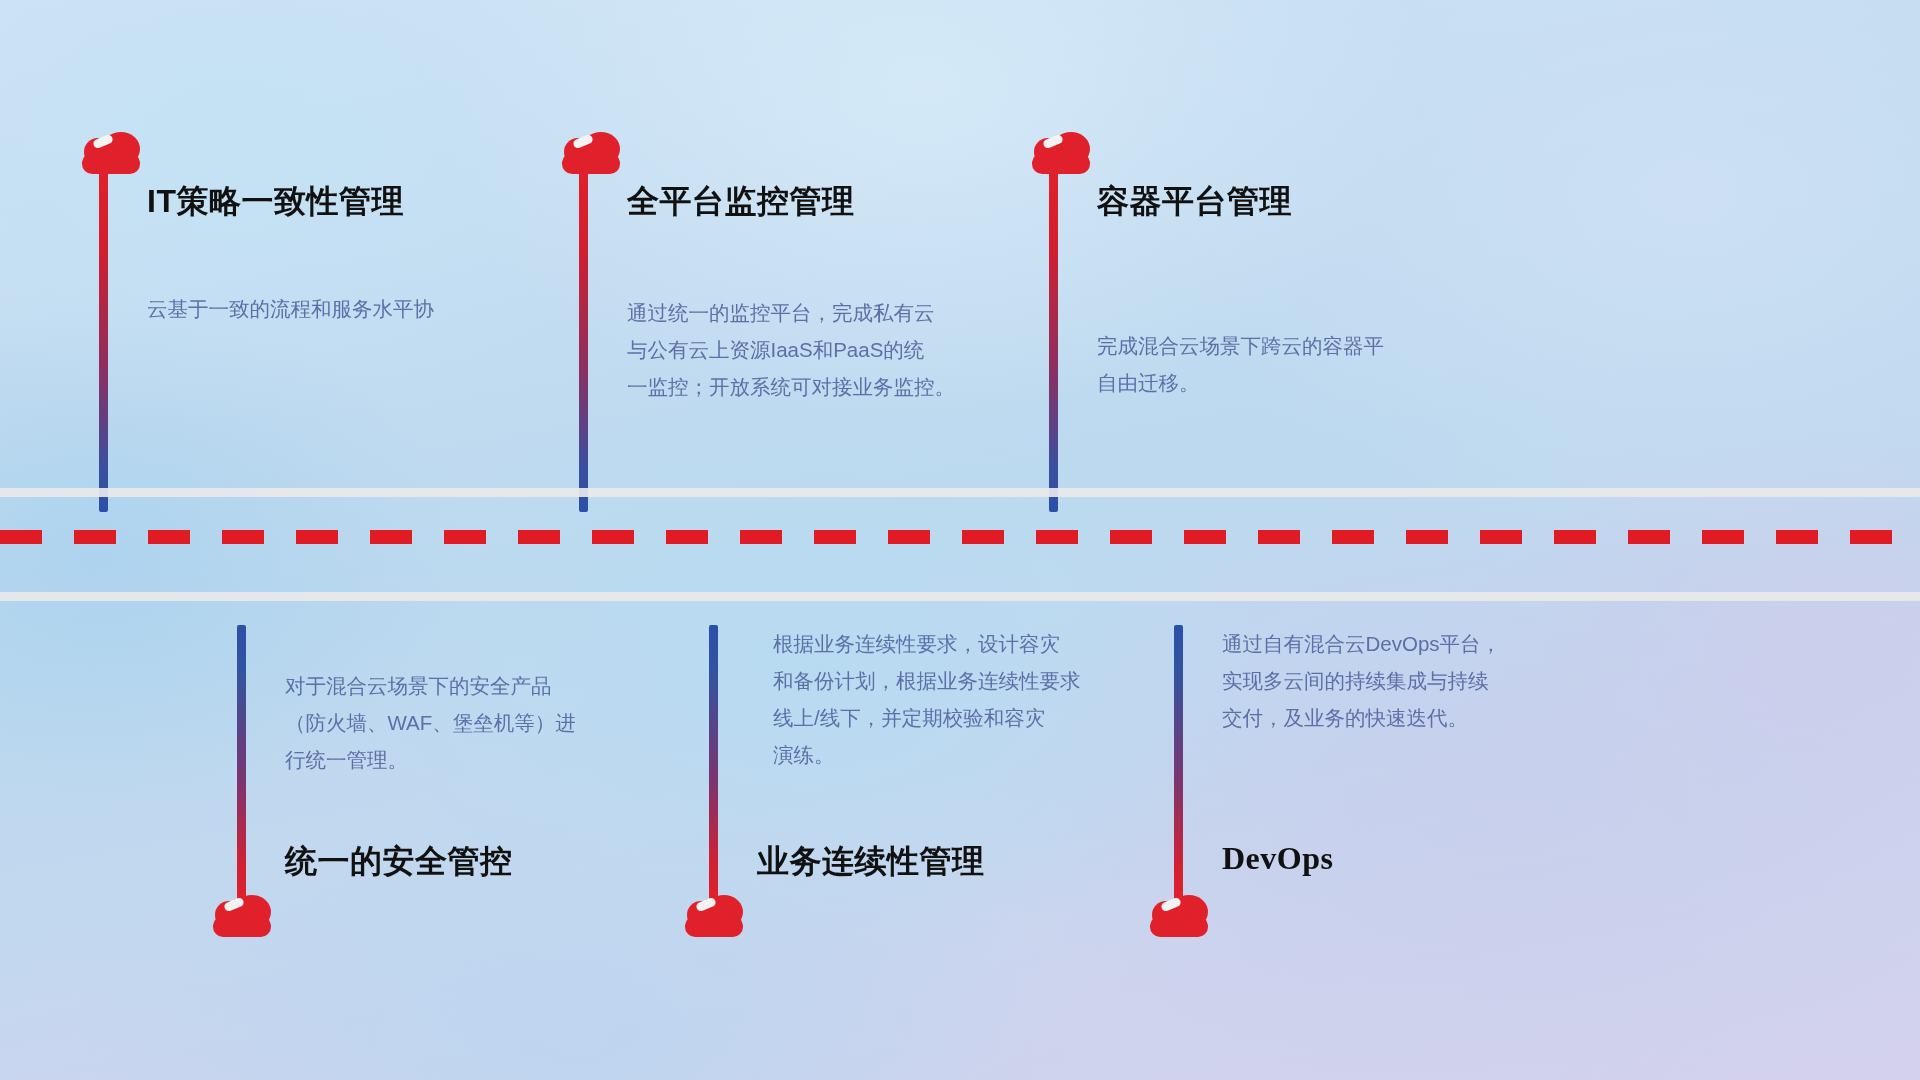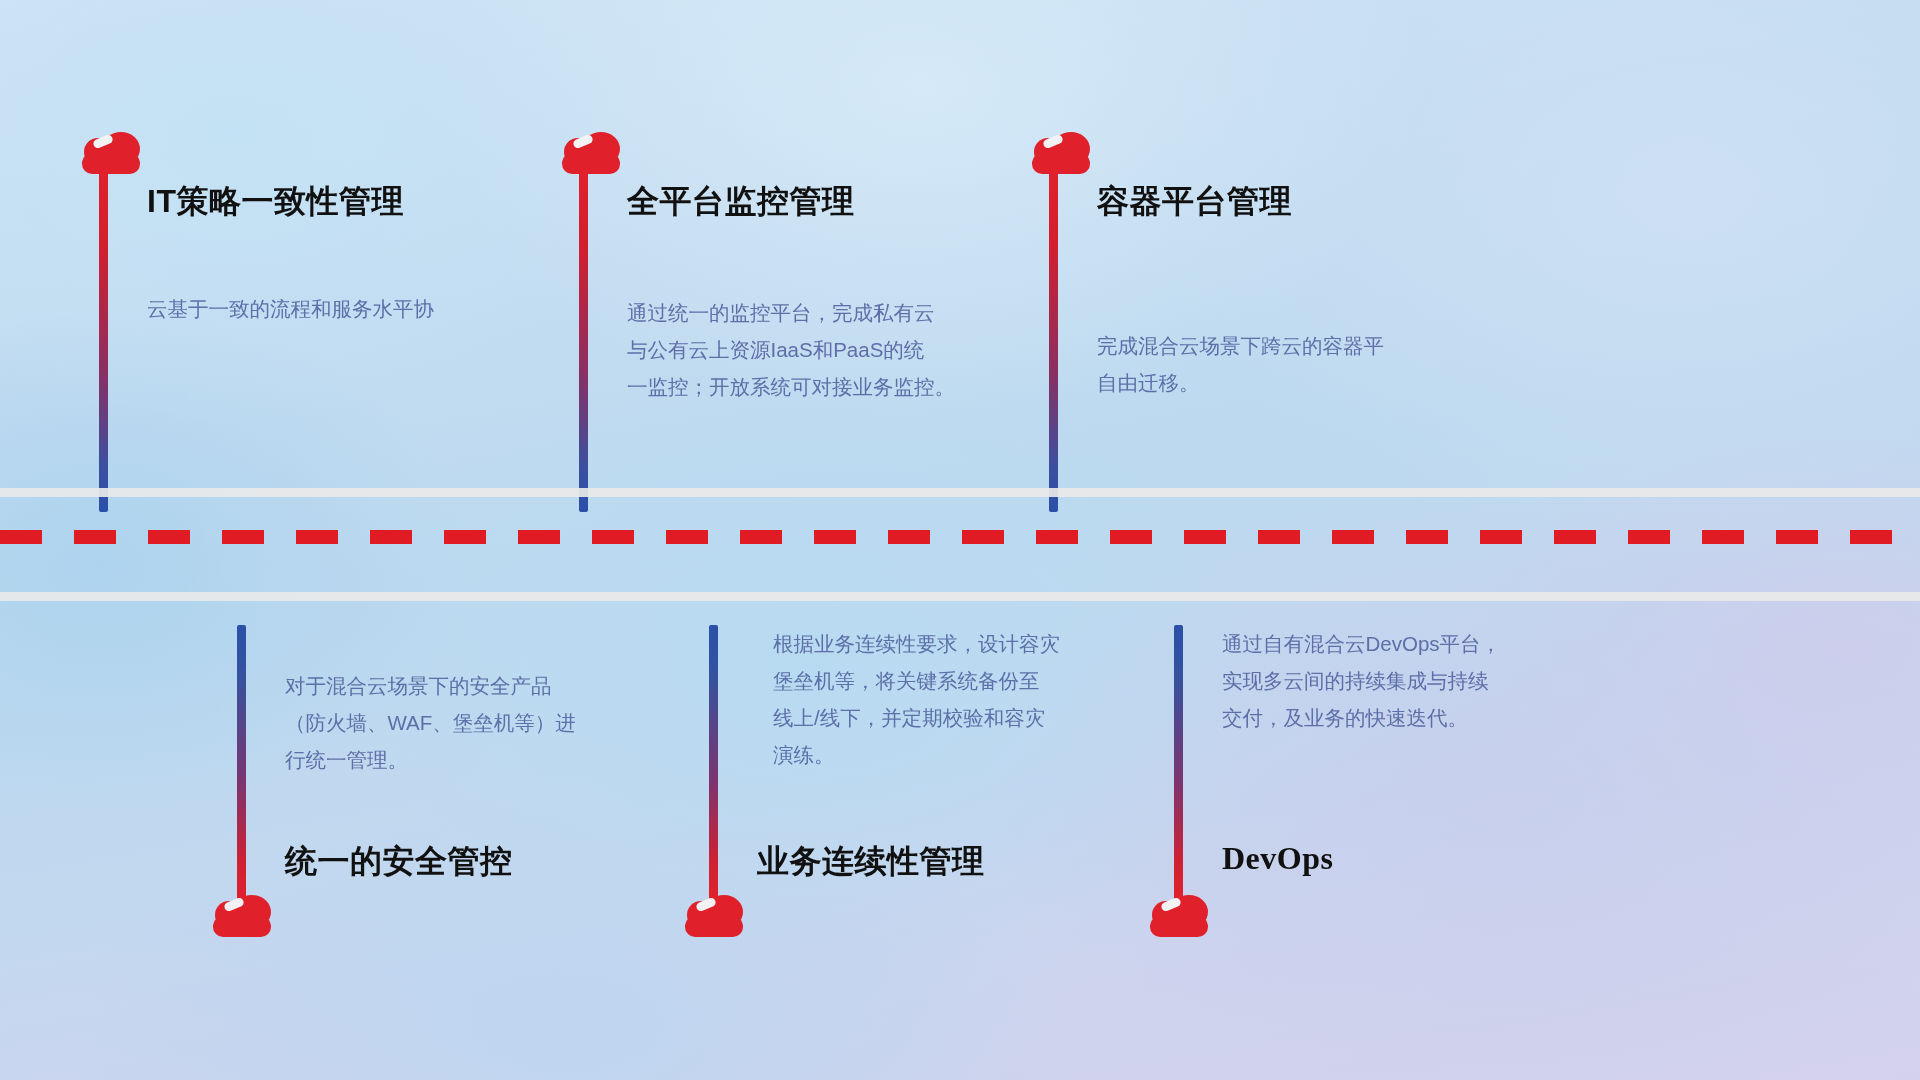--- a/index.html
+++ b/index.html
@@ -203,21 +203,21 @@
       <div class="puff-b"></div>
       <div class="base"></div>
       <div class="gloss"></div>
     </div>
   </div>
 
   <div class="col" style="left:690px; top:625px;">
     <div class="stem up" style="left:19px; top:0px; height:275px;"></div>
     <div class="body-text" style="left:83px; top:0px;">
       <span class="ln">根据业务连续性要求，设计容灾</span>
-      <span class="ln">堡垒机等，将关键系统备份至</span>
+      <span class="ln">和备份计划，根据业务连续性要求</span>
       <span class="ln">线上/线下，并定期校验和容灾</span>
       <span class="ln">演练。</span>
     </div>
     <div class="title" style="left:67px; top:215px;">业务连续性管理</div>
     <div class="cloud" style="left:-7px; top:268px;">
       <div class="puff-a"></div>
       <div class="puff-b"></div>
       <div class="base"></div>
       <div class="gloss"></div>
     </div>

